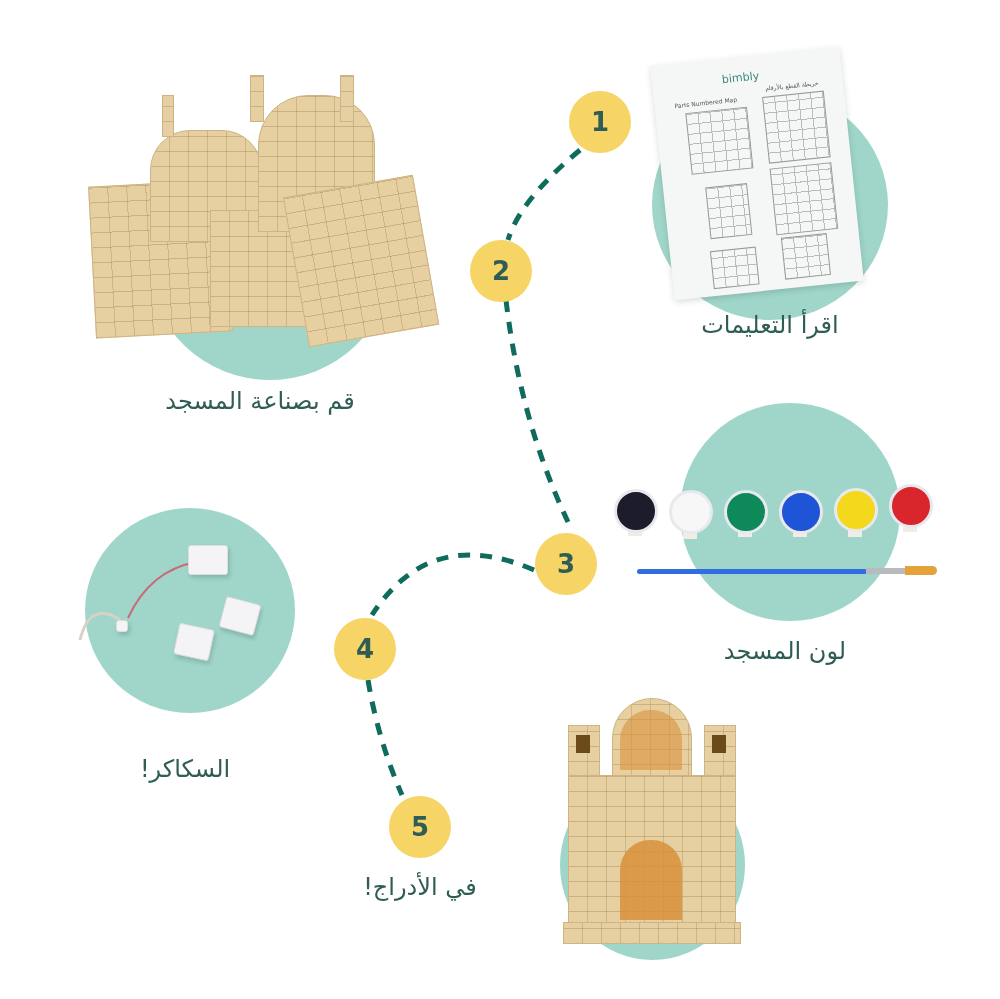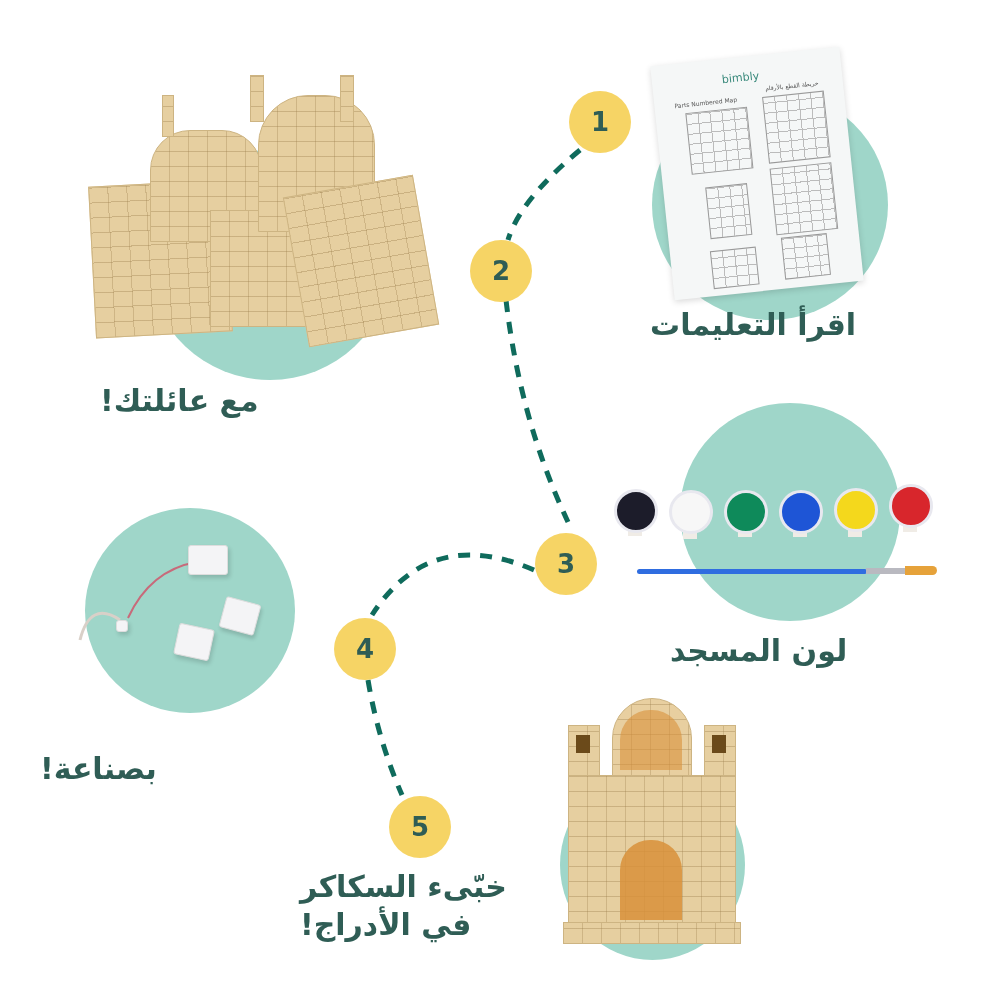--- a/index.html
+++ b/index.html
@@ -3,22 +3,22 @@
 <meta charset="utf-8">
 <style>
   html, body { margin:0; padding:0; background:#ffffff; }
   body { width:1000px; height:999px; position:relative; overflow:hidden;
          font-family:"DejaVu Sans", sans-serif; }
   .circle { position:absolute; border-radius:50%; }
   .badge { position:absolute; width:62px; height:62px; border-radius:50%;
            background:#f6d465; color:#2f5d55; font-weight:bold; font-size:26px;
            display:flex; align-items:center; justify-content:center;
            font-family:"DejaVu Sans", sans-serif; }
-  .caption { position:absolute; color:#2f5d55; font-size:30px; font-weight:bold;
-             text-align:left; direction:rtl; line-height:38px;
+  .caption { position:absolute; color:#2f5d55; font-size:24px; font-weight:normal;
+             text-align:center; direction:rtl; line-height:38px;
              font-family:"DejaVu Sans", sans-serif; }
   svg.path { position:absolute; left:0; top:0; }
   .sheet { position:absolute; background:#f5f7f7; box-shadow:0 2px 6px rgba(0,0,0,.15);
            transform:rotate(-6deg); }
   .sheet .brand { position:absolute; top:14px; left:70px; font-size:11px; color:#3a8a7c; }
   .sheet .hdr { position:absolute; font-size:6px; color:#555; }
   .sheet .grid { position:absolute; border:1px solid #999; background:
      repeating-linear-gradient(0deg,transparent 0 9px,#bbb 9px 10px),
      repeating-linear-gradient(90deg,transparent 0 11px,#bbb 11px 12px); }
   .wood { position:absolute; background:#e6cfa0; border:1px solid #cdb482;
@@ -67,21 +67,21 @@
   <div class="wood" style="left:150px;top:130px;width:110px;height:110px;border-radius:40px 40px 0 0;"></div>
   <div class="wood" style="left:210px;top:210px;width:100px;height:115px;"></div>
   <div class="wood" style="left:258px;top:95px;width:115px;height:135px;border-radius:50px 50px 0 0;"></div>
   <div class="wood" style="left:295px;top:185px;width:130px;height:150px;transform:rotate(-10deg);"></div>
   <div class="wood" style="left:162px;top:95px;width:10px;height:40px;"></div>
   <div class="wood" style="left:250px;top:75px;width:12px;height:45px;"></div>
   <div class="wood" style="left:340px;top:75px;width:12px;height:45px;"></div>
 </div>
 <div class="badge" style="left:470px;top:240px;">2</div>
 <div class="caption" style="left:100px;top:382px;width:320px;">
-  <div>مع عائلتك!</div>
+  <div>قم بصناعة المسجد</div>
 </div>
 
 <div>
   <div class="tab" style="left:628px;top:524px;"></div>
   <div class="tab" style="left:683px;top:527px;"></div>
   <div class="tab" style="left:738px;top:525px;"></div>
   <div class="tab" style="left:793px;top:525px;"></div>
   <div class="tab" style="left:848px;top:525px;"></div>
   <div class="tab" style="left:903px;top:520px;"></div>
   <div class="pot" style="left:614px;top:489px;background:#1c1c2a;"></div>
@@ -104,31 +104,30 @@
     <path d="M197 562 Q 150 570 128 618" fill="none" stroke="#c86a7a" stroke-width="2"></path>
     <path d="M120 620 Q 90 600 80 640" fill="none" stroke="#d9d0c8" stroke-width="3"></path>
   </svg>
   <div class="module" style="left:188px;top:545px;width:38px;height:28px;"></div>
   <div class="module" style="left:222px;top:600px;width:34px;height:30px;transform:rotate(15deg);"></div>
   <div class="module" style="left:176px;top:626px;width:34px;height:30px;transform:rotate(12deg);"></div>
   <div class="module" style="left:116px;top:620px;width:10px;height:10px;"></div>
 </div>
 <div class="badge" style="left:334px;top:618px;">4</div>
 <div class="caption" style="left:40px;top:750px;width:290px;">
-  <div>بصناعة!</div>
+  <div>السكاكر!</div>
 </div>
 
 <div>
   <div class="wood" style="left:568px;top:725px;width:30px;height:200px;"></div>
   <div class="wood" style="left:704px;top:725px;width:30px;height:200px;"></div>
   <div class="wood" style="left:612px;top:698px;width:78px;height:80px;border-radius:40px 40px 0 0;background-color:#e8cfa0;"></div>
   <div class="wood" style="left:568px;top:775px;width:166px;height:150px;"></div>
   <div style="position:absolute;left:620px;top:840px;width:62px;height:80px;background:#d8913a;border-radius:30px 30px 0 0;opacity:.85;"></div>
   <div style="position:absolute;left:620px;top:710px;width:62px;height:60px;background:#d8913a;border-radius:30px 30px 0 0;opacity:.6;"></div>
   <div class="wood" style="left:563px;top:922px;width:176px;height:20px;"></div>
   <div style="position:absolute;left:576px;top:735px;width:14px;height:18px;background:#6b4a1a;"></div>
   <div style="position:absolute;left:712px;top:735px;width:14px;height:18px;background:#6b4a1a;"></div>
 </div>
 <div class="badge" style="left:389px;top:796px;">5</div>
 <div class="caption" style="left:300px;top:868px;width:240px;">
-  <div>خبّىء السكاكر</div>
   <div>في الأدراج!</div>
 </div>
 
 </body></html>

